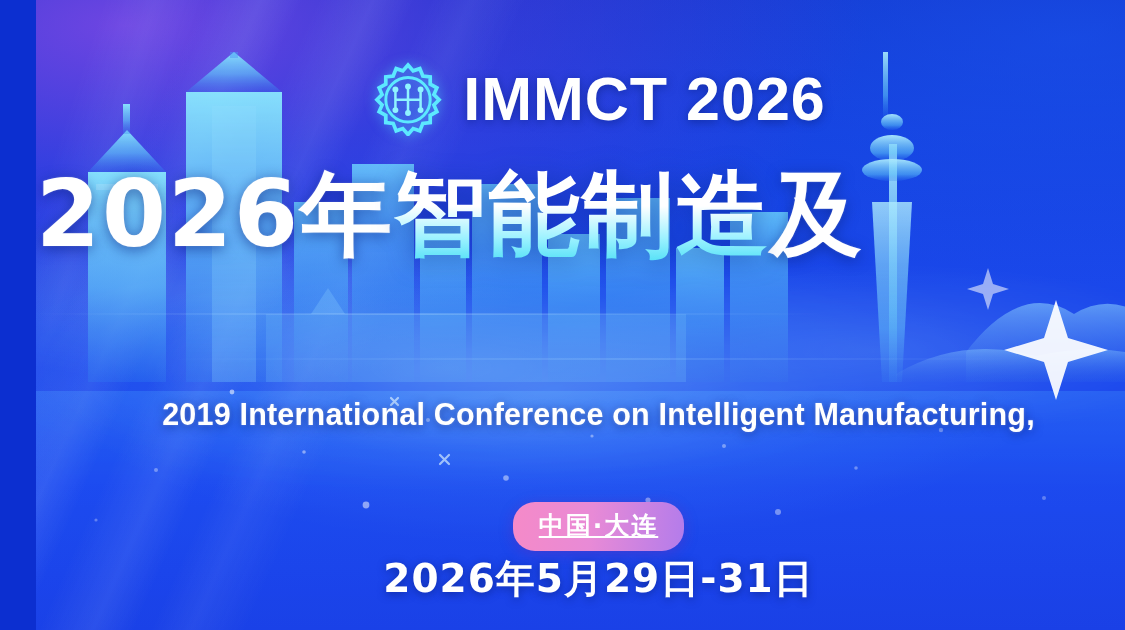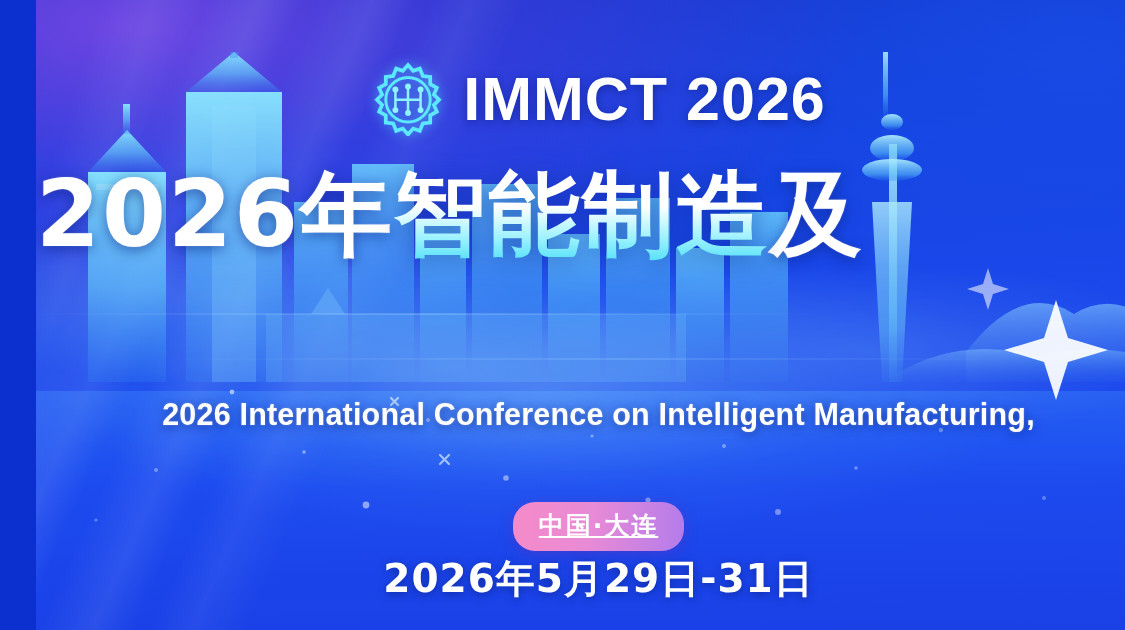--- a/index.html
+++ b/index.html
@@ -260,21 +260,21 @@
       </svg>
       <span class="brand-text">IMMCT 2026</span>
     </div>
 
     <div class="cn-line cn1">
       <span class="t-white">2026年</span><span class="t-cyan">智能制造</span><span class="t-white">及</span>
     </div>
 
 
     <div class="en-sub">
-      <span class="l1">2026 International Conference on Intelligent Manufacturing,</span>
+      <span class="l1">2019 International Conference on Intelligent Manufacturing,</span>
     </div>
 
     <div class="place-wrap">
       <span class="place-badge">中国·大连</span>
     </div>
 
     <div class="date-line">2026年5月29日-31日</div>
 
   </div>
 </div>

